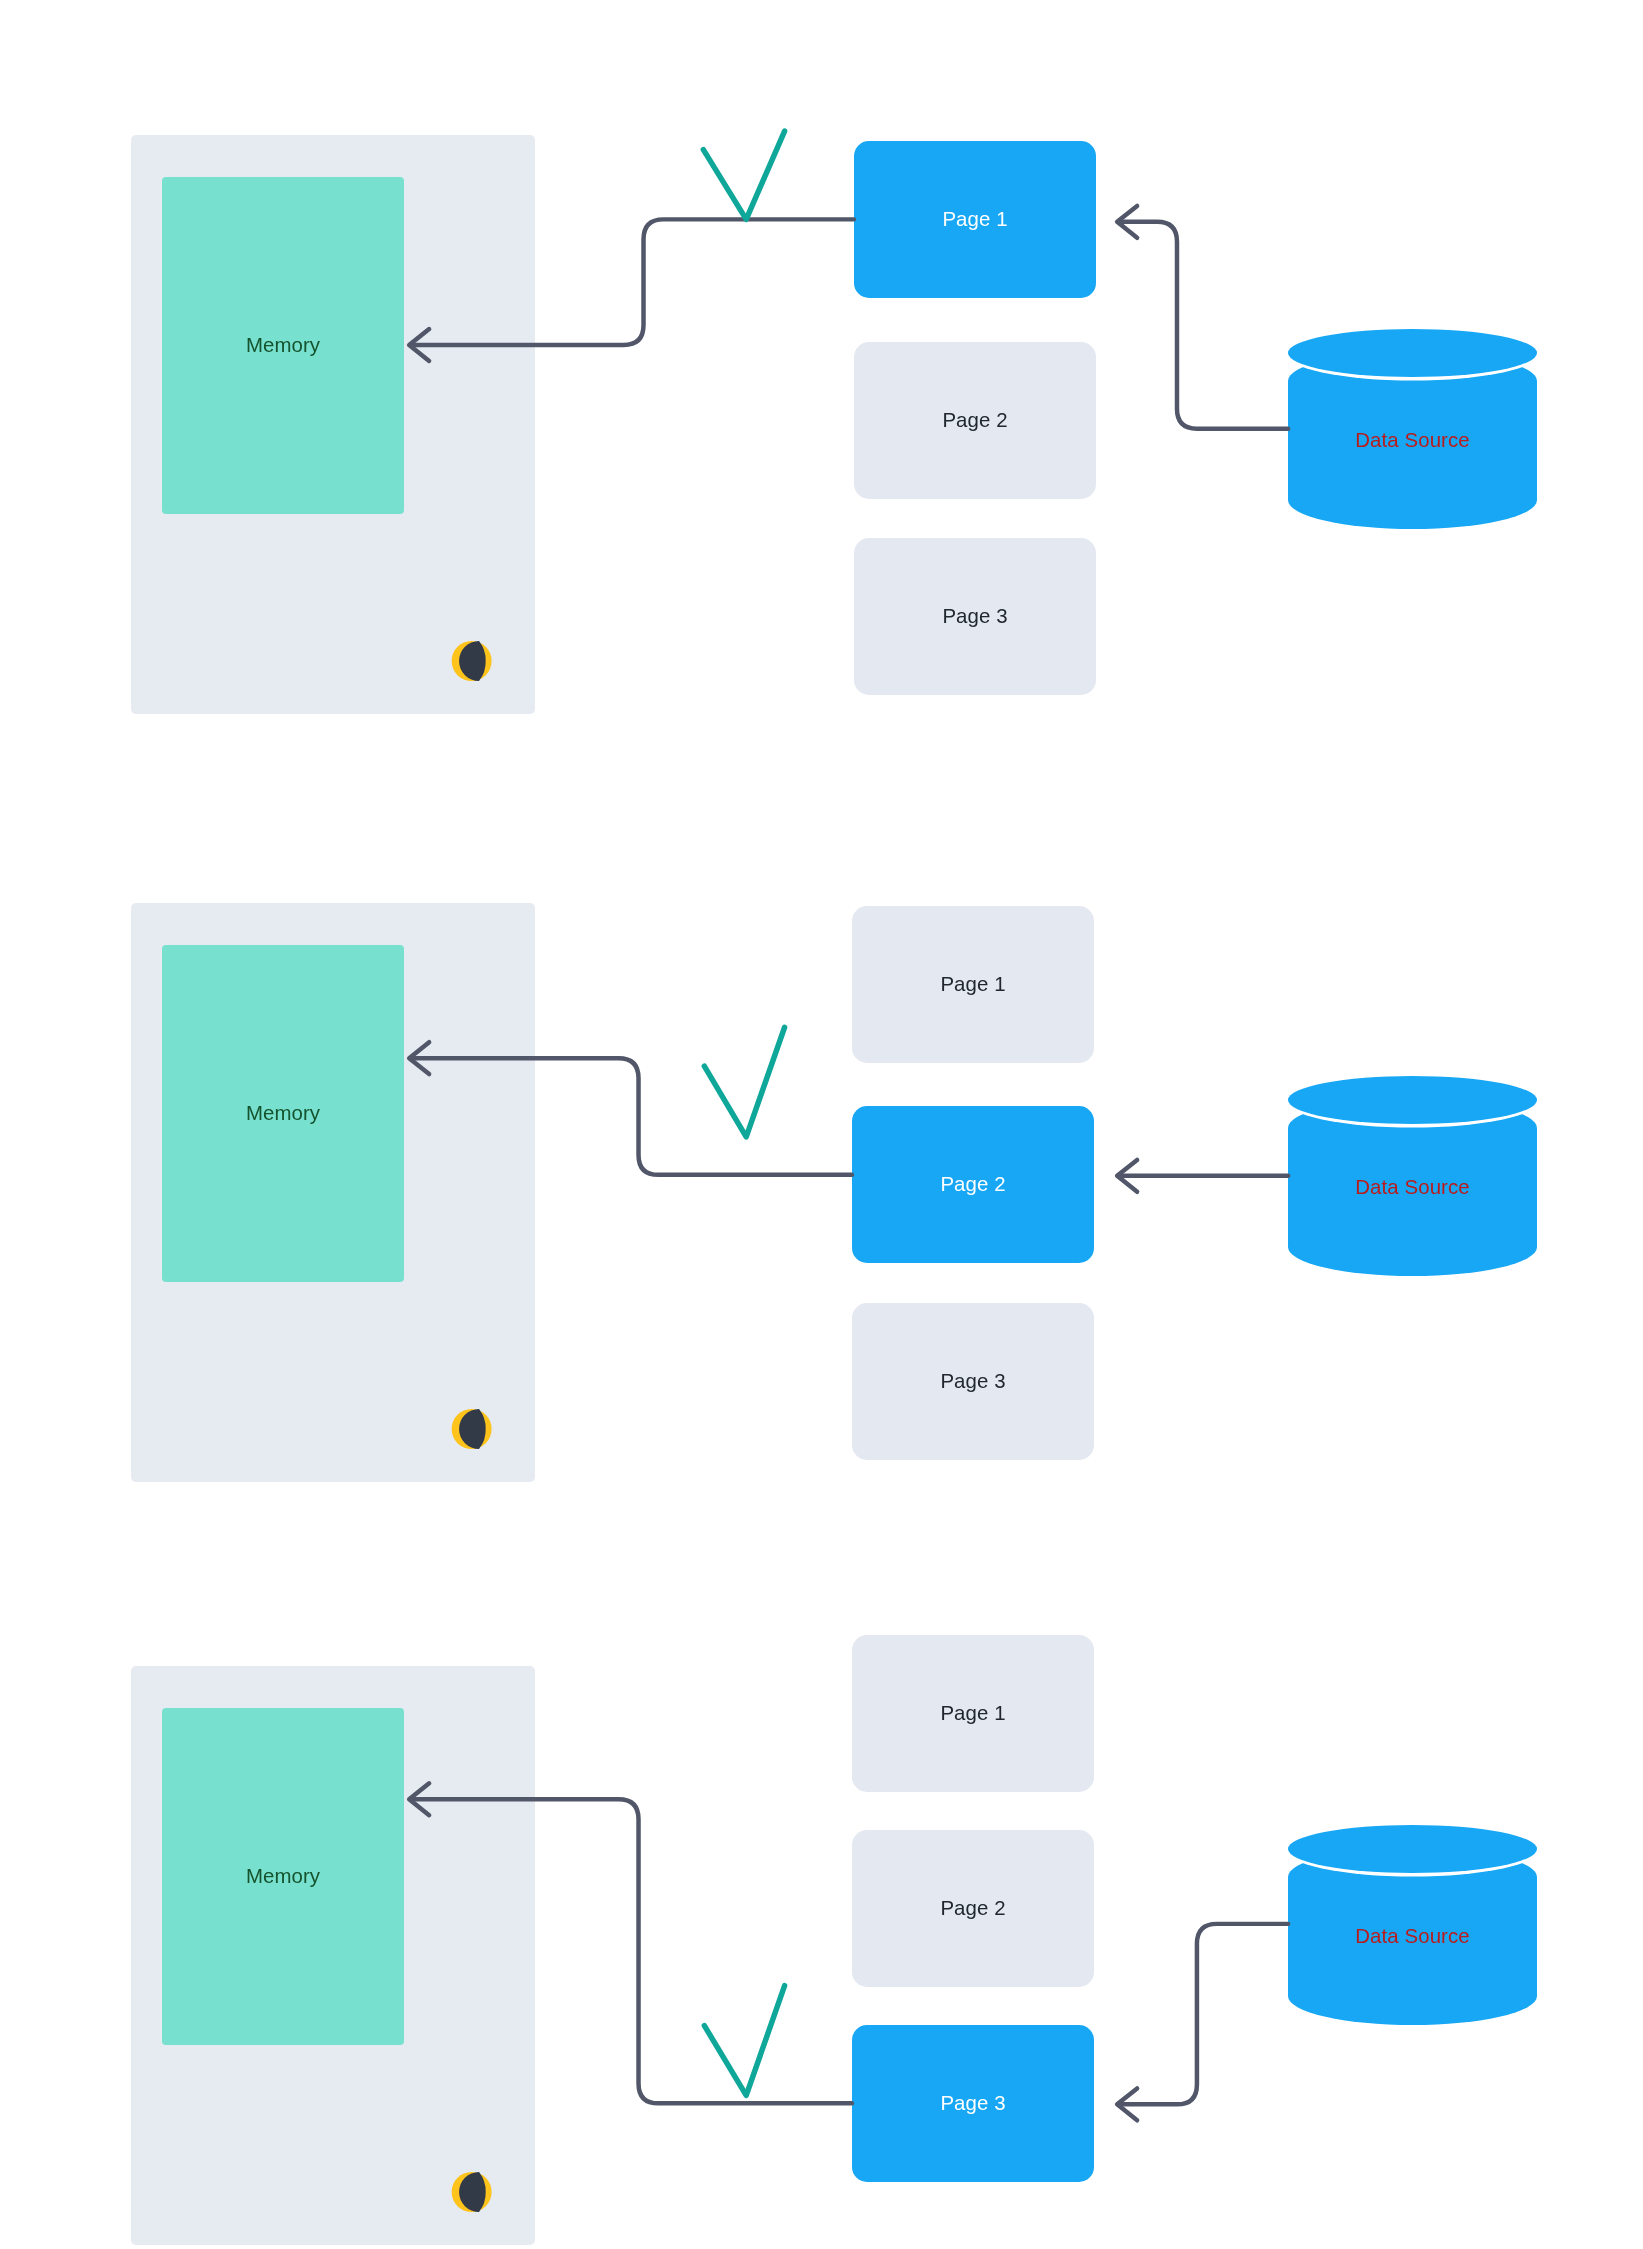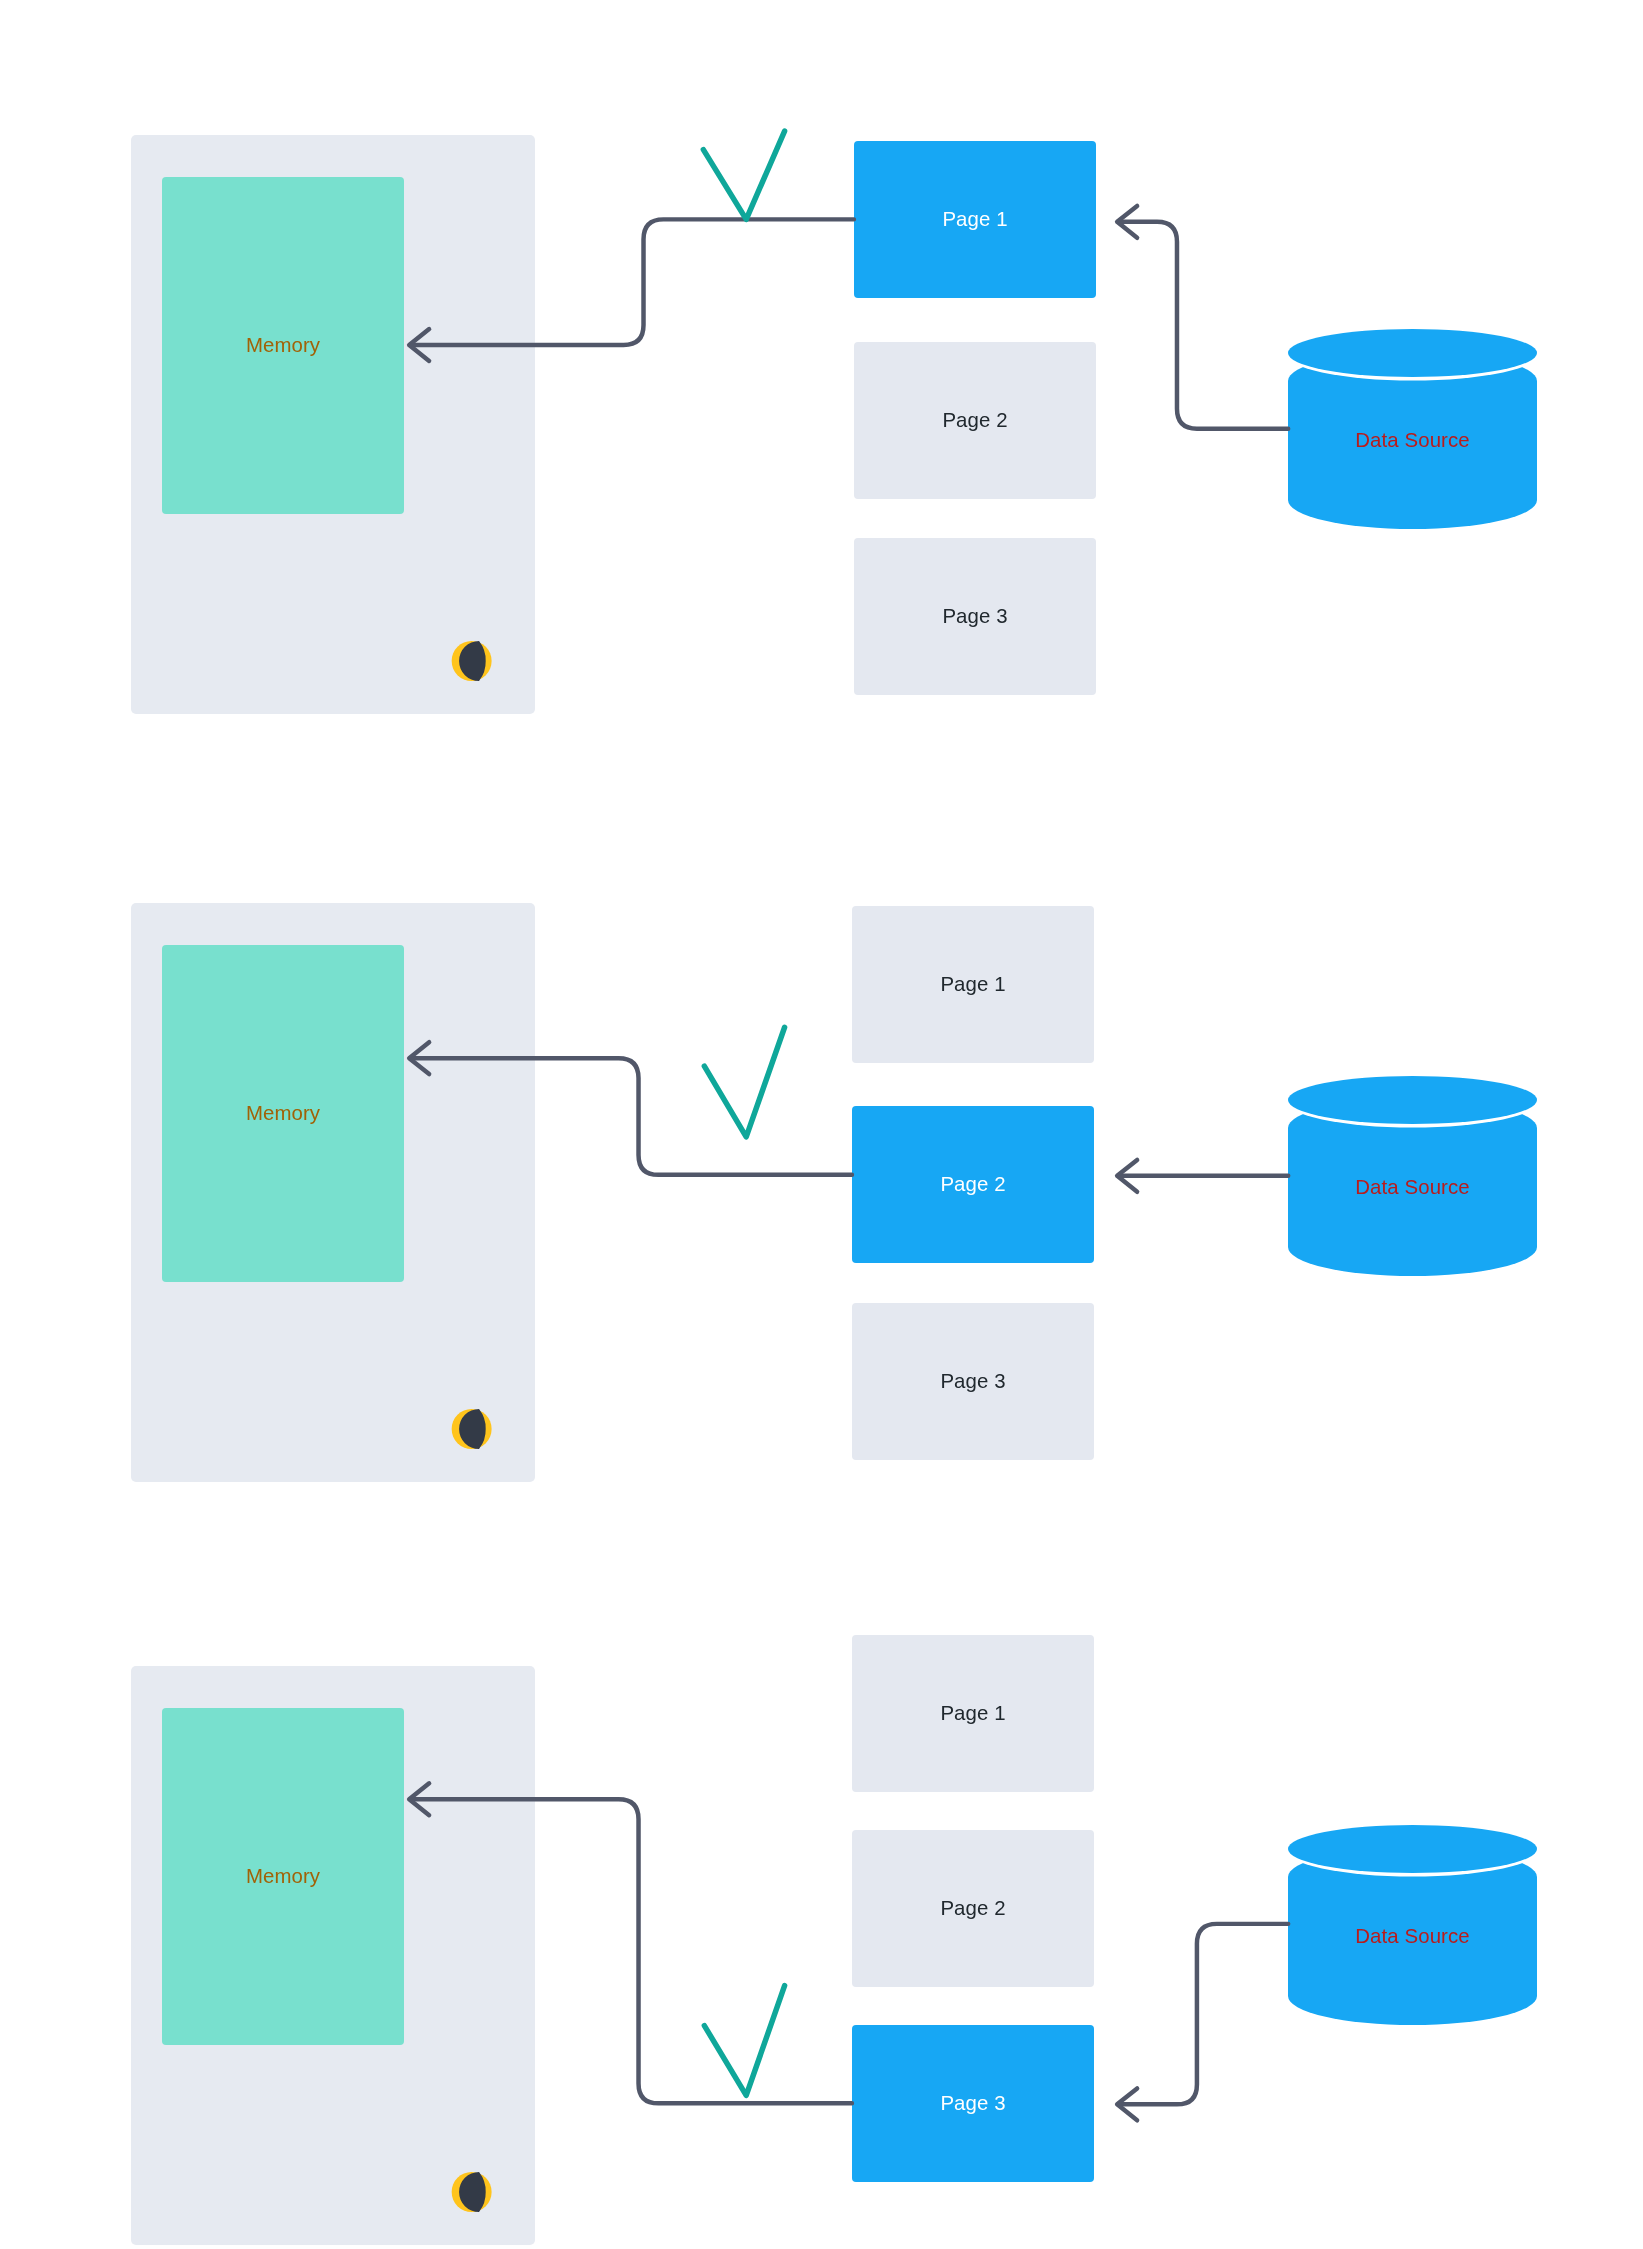--- a/index.html
+++ b/index.html
@@ -51,37 +51,37 @@
   }
   .memory-label {
     position: absolute;
     left: 162px;
     top: 177px;
     width: 242px;
     height: 337px;
     display: flex;
     align-items: center;
     justify-content: center;
-    color: #a16207;
+    color: #14532d;
     font-size: 20.4px;
     letter-spacing: 0.1px;
   }
   .logo {
     position: absolute;
     left: 445px;
     top: 624px;
     width: 74px;
     height: 74px;
   }
 
   
   .page-box {
     position: absolute;
     width: 242px;
-    border-radius: 4px;
+    border-radius: 15px;
     display: flex;
     align-items: center;
     justify-content: center;
     font-size: 20.4px;
     letter-spacing: 0.1px;
   }
   .page-box.inactive {
     background: #E4E8F0;
     color: #20282E;
   }

